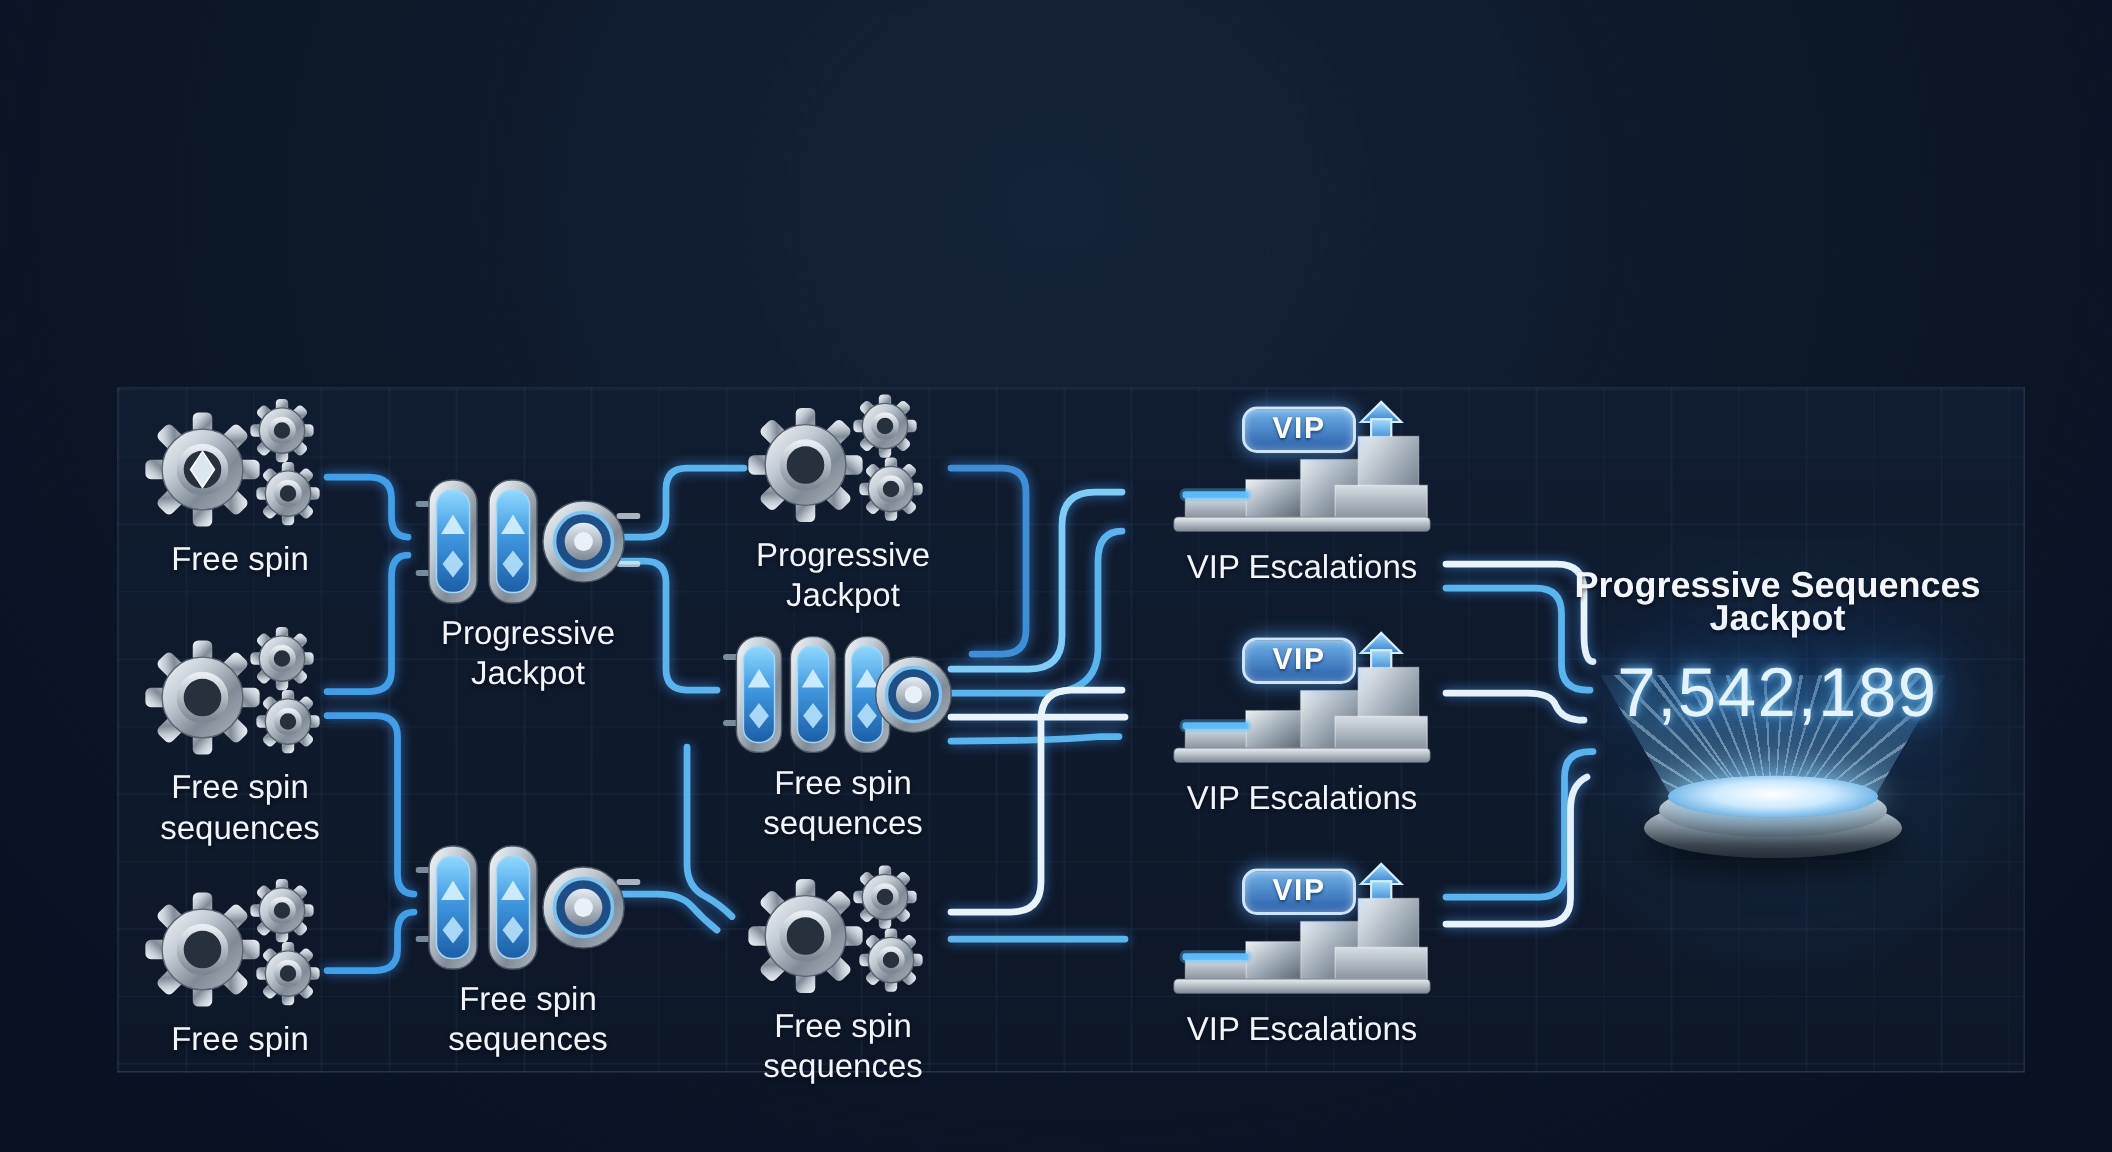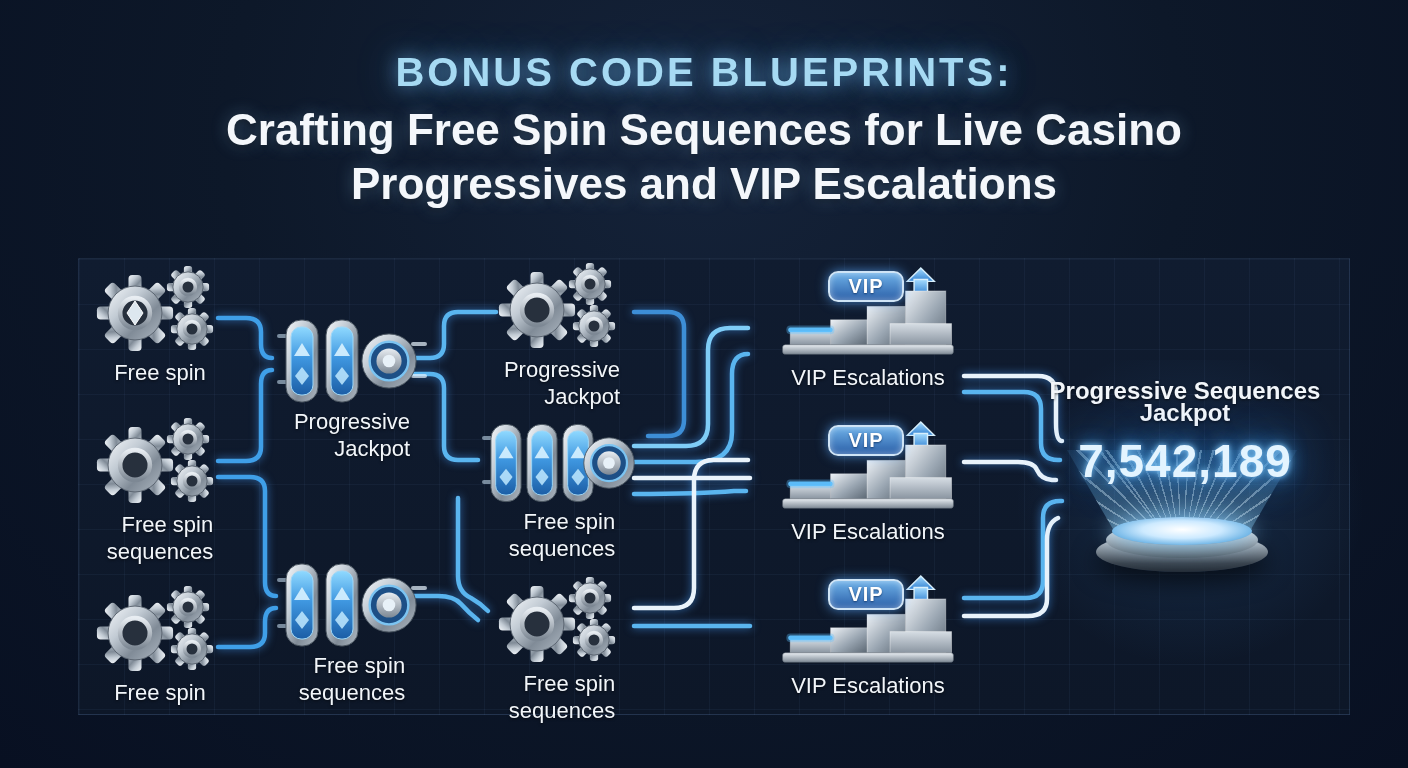--- a/index.html
+++ b/index.html
@@ -22,34 +22,34 @@
   
   svg.connectors{position:absolute;left:0;top:0;
     filter:drop-shadow(0 0 4px rgba(70,160,255,.65));}
   svg.connectors path{fill:none;stroke-width:4.5px;stroke-linecap:round;}
   .lnA{stroke:#3f9fe8;} .lnB{stroke:#5ab5ef;} .lnC{stroke:#7fcdf7;}
   .lnW{stroke:#e9f3fb;stroke-width:4px;} .lnD{stroke:#3d8ed6;}
   
   .node{position:absolute;width:180px;display:flex;flex-direction:column;align-items:center;}
   .node.vip{width:200px;}
   .nlabel{margin-top:2px;font-size:22px;line-height:27px;font-weight:500;color:#f2f6fa;
-    text-align:right;text-shadow:0 1px 3px rgba(0,0,0,.6);}
+    text-align:center;text-shadow:0 1px 3px rgba(0,0,0,.6);}
   .vip-badge{position:absolute;left:60px;top:5px;min-width:52px;height:25px;padding:1px 10px;
     display:flex;align-items:center;justify-content:center;
     background:linear-gradient(180deg,#6fb1e8,#2a5fa8);
     border:2px solid #cfe4f6;border-radius:10px;color:#ffffff;font-size:20px;font-weight:bold;
     letter-spacing:1px;box-shadow:0 0 12px rgba(90,170,255,.7), inset 0 0 6px rgba(255,255,255,.45);
     text-shadow:0 1px 2px rgba(0,30,70,.6);}
   
   .jackpot{position:absolute;left:1030px;top:380px;width:310px;text-align:center;}
   .jp-glow{position:absolute;left:1000px;top:360px;width:380px;height:320px;
     background:radial-gradient(ellipse at 50% 45%, rgba(70,150,230,.16), transparent 65%);}
   .jp-title{font-size:24px;font-weight:bold;color:#f2f6fa;line-height:22px;
     text-shadow:0 1px 3px rgba(0,0,0,.6);}
-  .jp-value{margin-top:10px;font-size:46px;font-weight:bold;letter-spacing:1px;color:#e3f4ff;
+  .jp-value{margin-top:10px;font-size:46px;font-weight:normal;letter-spacing:1px;color:#e3f4ff;
     text-shadow:0 0 6px #8fd4ff,0 0 18px #3e9ae8,0 0 42px #2b7fd0,0 2px 4px rgba(0,30,80,.8);}
   .beam{position:absolute;left:1067px;top:450px;width:230px;height:95px;
     clip-path:polygon(0 0,100% 0,76% 100%,24% 100%);
     background:linear-gradient(to bottom, rgba(90,180,255,.10), rgba(140,215,255,.42));}
   .beam .rays{position:absolute;inset:0;
     background:repeating-conic-gradient(from -36deg at 50% 112%, rgba(225,246,255,.55) 0deg 1.2deg, transparent 1.2deg 6.5deg);
     opacity:.7;}
   .pedestal{position:absolute;left:1096px;top:514px;width:172px;height:58px;}
   .ped-tier1{position:absolute;left:0;top:18px;width:172px;height:40px;border-radius:50%;
     background:linear-gradient(180deg,#e8edf2 0%,#929ea9 38%,#3a444f 78%,#242d38 100%);
@@ -132,27 +132,20 @@
       </symbol>
       <symbol id="reel-hub" viewBox="-30 -30 60 60">
         <circle r="28" fill="url(#metalA)" stroke="#4a5560"></circle>
         <circle r="20" fill="#1d4f86" stroke="#7cc4f2" stroke-width="2.5"></circle>
         <circle r="13" fill="url(#metalB)"></circle>
         <circle r="6.5" fill="#e8f1f8"></circle>
       </symbol>
     </defs>
   </svg>
 
-  <div class="header">
-    <div class="kicker">BONUS CODE BLUEPRINTS:</div>
-    <div class="title">
-      <div>Crafting Free Spin Sequences for Live Casino</div>
-      <div>Progressives and VIP Escalations</div>
-    </div>
-  </div>
 
   <div class="panel"></div>
 
   <svg class="connectors" width="1408" height="768">
     <defs>
       <marker id="arrB" markerUnits="userSpaceOnUse" markerWidth="18" markerHeight="16" refX="3" refY="8" orient="auto">
         <path d="M0,1 L15,8 L0,15 Z" fill="#9fdcff"></path>
       </marker>
       <marker id="arrBr" markerUnits="userSpaceOnUse" markerWidth="18" markerHeight="16" refX="3" refY="8" orient="auto">
         <path d="M0,1 L15,8 L0,15 Z" fill="#d2eeff"></path>

